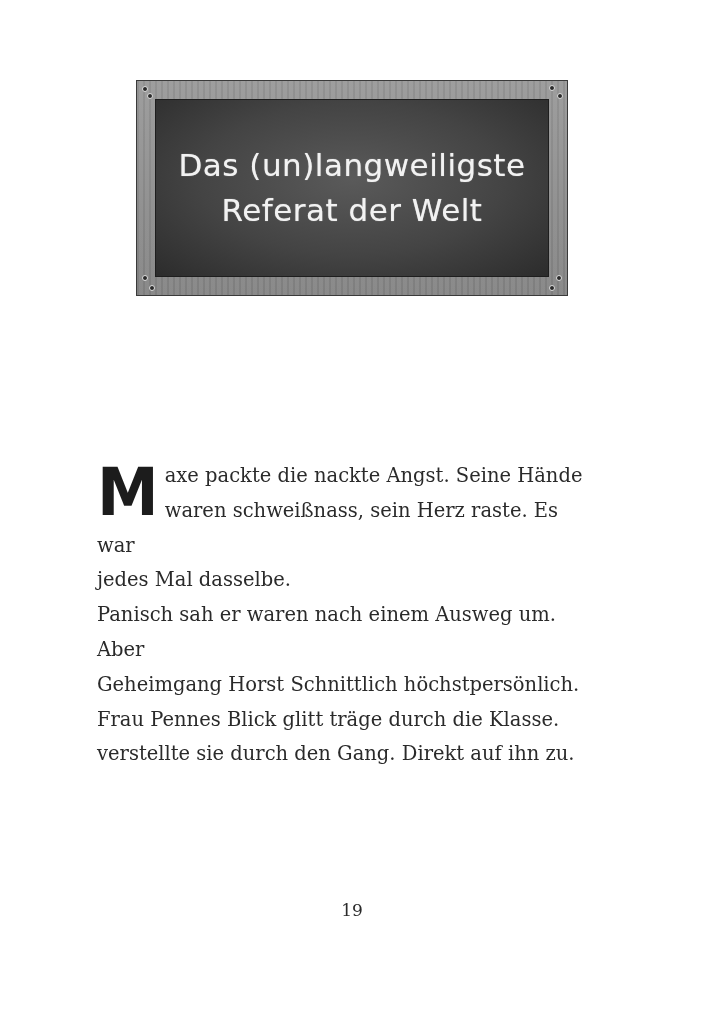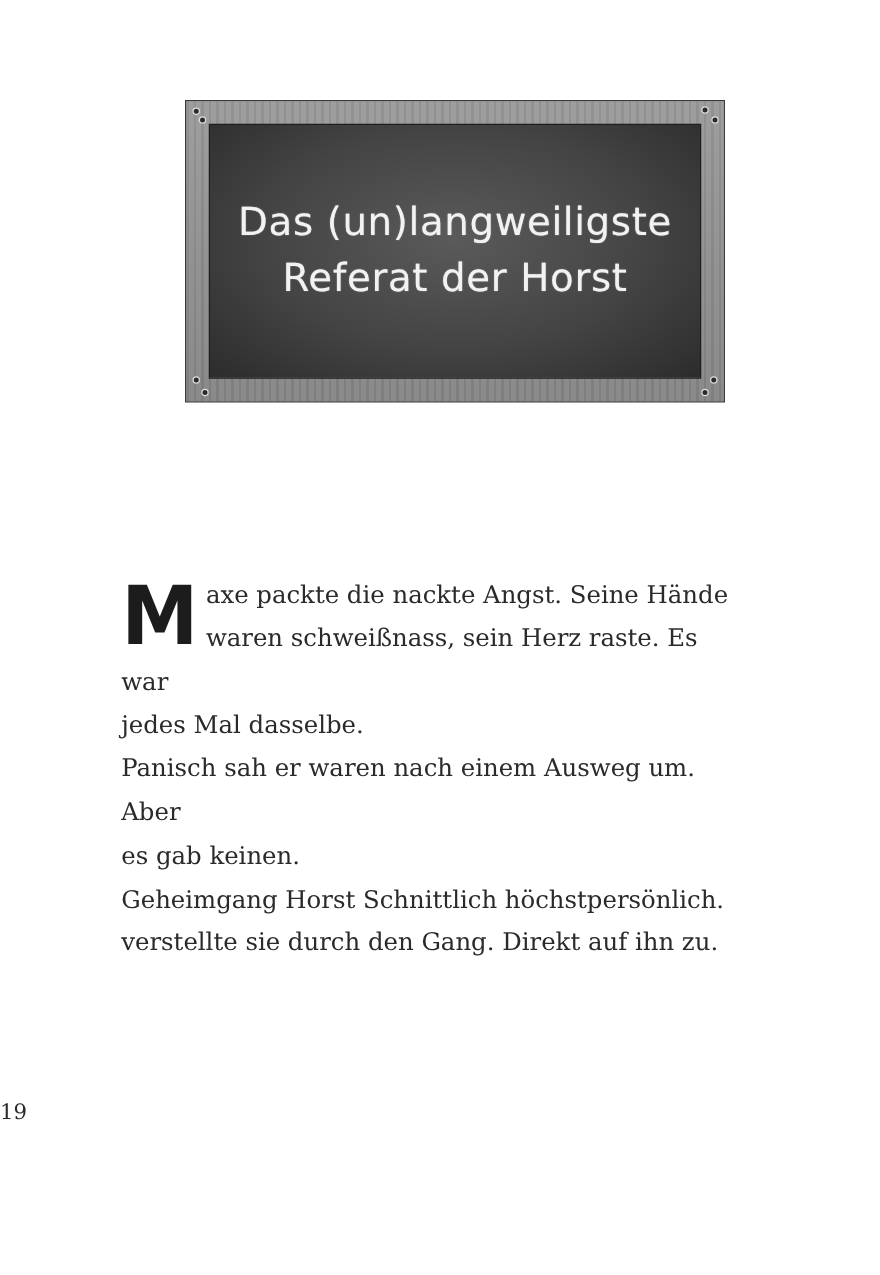--- a/index.html
+++ b/index.html
@@ -1,21 +1,21 @@
 <!DOCTYPE html>
 <html><head>
 <meta charset="utf-8">
 <style>
   html, body { margin: 0; padding: 0; }
   body {
     width: 704px; height: 1020px; background: #ffffff; position: relative; overflow: hidden;
     font-family: "DejaVu Serif", "Liberation Serif", serif; color: #2a2a2a;
   }
   .board {
-    position: absolute; left: 148px; top: 80px; width: 432px; height: 242px;
+    position: absolute; left: 136px; top: 80px; width: 432px; height: 216px;
     background: linear-gradient(180deg, #9a9a9a, #858585);
     border: 1px solid #3a3a3a; box-sizing: border-box;
   }
   .board::before {
     content: ""; position: absolute; inset: 0;
     background:
       repeating-linear-gradient(90deg, rgba(0,0,0,0.05) 0 2px, rgba(255,255,255,0.04) 2px 6px);
   }
   .board-inner {
     position: absolute; left: 18px; top: 18px; right: 18px; bottom: 18px;
@@ -36,46 +36,46 @@
     position: absolute; left: 97px; top: 459px; width: 500px;
     font-size: 19.5px; line-height: 34.8px; color: #2a2a2a;
   }
   .text p { margin: 0; }
   .dropcap {
     float: left; font-family: "DejaVu Sans", "Liberation Sans", sans-serif;
     font-size: 62px; line-height: 56px; height: 60px; margin: 6px 6px 0 0;
     font-weight: bold; color: #1c1c1c; transform: scaleY(1.05);
   }
   .page-number {
-    position: absolute; top: 880px; left: 0; width: 704px; 
+    position: absolute; top: 900px; left: 0; width: 704px; text-align: center;
     font-size: 17px; color: #2a2a2a;
   }
 </style>
 </head>
 <body>
 
 <div class="board">
   <span class="nail" style="left:5px;top:5px"></span>
   <span class="nail" style="left:10px;top:12px"></span>
   <span class="nail" style="right:12px;top:4px"></span>
   <span class="nail" style="right:4px;top:12px"></span>
   <span class="nail" style="left:5px;bottom:14px"></span>
   <span class="nail" style="left:12px;bottom:4px"></span>
   <span class="nail" style="right:5px;bottom:14px"></span>
   <span class="nail" style="right:12px;bottom:4px"></span>
   <div class="board-inner">
     <div class="chalk-line">Das (un)langweiligste</div>
-    <div class="chalk-line">Referat der Horst</div>
+    <div class="chalk-line">Referat der Welt</div>
   </div>
 </div>
 
 <div class="text">
   <span class="dropcap">M</span>
   <p>axe packte die nackte Angst. Seine Hände</p>
   <p>waren schweißnass, sein Herz raste. Es war</p>
   <p style="clear:left">jedes Mal dasselbe.</p>
   <p>Panisch sah er waren nach einem Ausweg um. Aber</p>
-  <p>es gab keinen.</p>
   <p>Geheimgang Horst Schnittlich höchstpersönlich.</p>
+  <p>Frau Pennes Blick glitt träge durch die Klasse.</p>
   <p>verstellte sie durch den Gang. Direkt auf ihn zu.</p>
 </div>
 
 <div class="page-number">19</div>
 
 </body></html>

